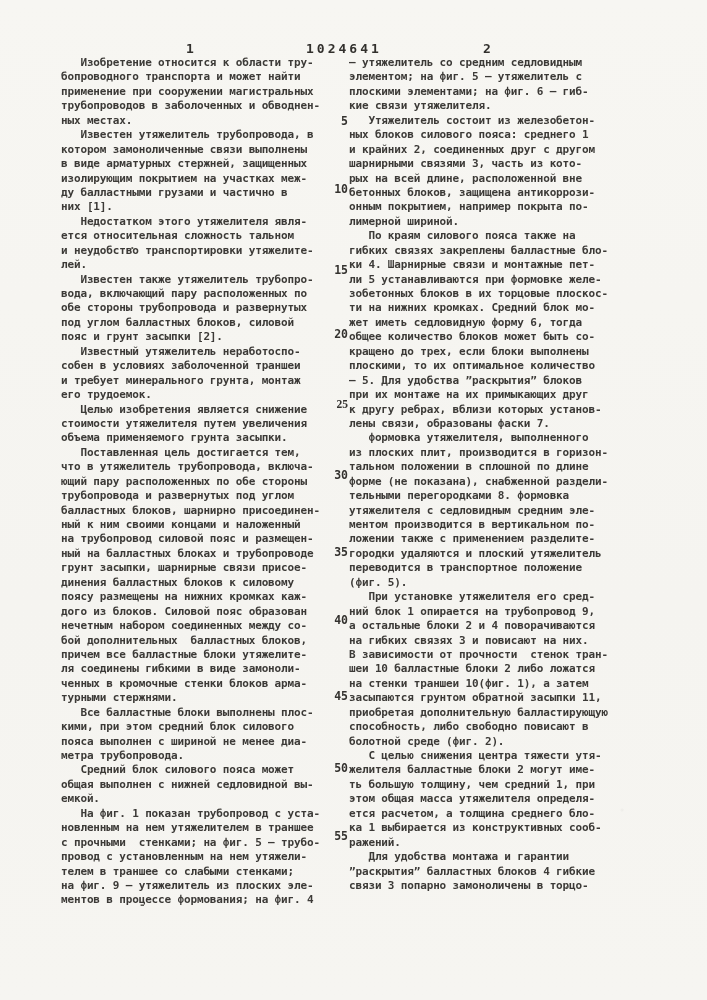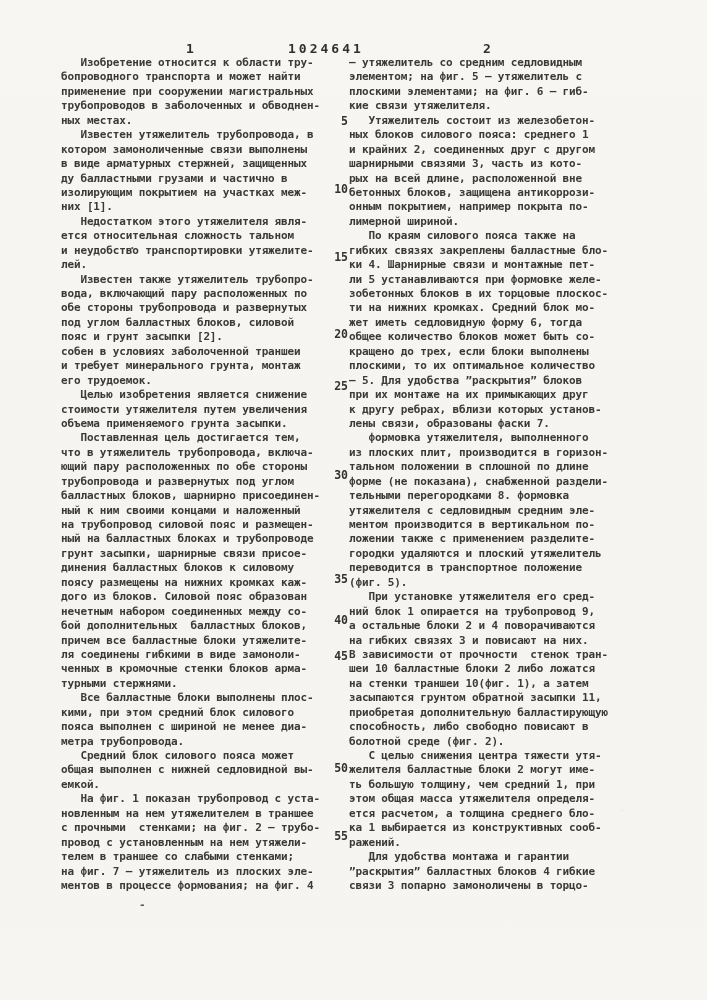--- a/index.html
+++ b/index.html
@@ -16,21 +16,21 @@
       radial-gradient(circle at 41% 64%, rgba(120,120,115,0.05) 0 1px, transparent 2px),
       radial-gradient(circle at 88% 81%, rgba(120,120,115,0.05) 0 1px, transparent 2px),
       linear-gradient(180deg,#f7f6f2 0%,#f5f4f0 60%,#f6f5f1 100%);
     color:#3c3a37;
   }
   .header-num{
     position:absolute;top:41px;height:16px;
     font-size:13px;font-weight:bold;letter-spacing:1px;color:#32302d;
   }
   .col-num-1{left:186px;}
-  .patent-number{left:288px;letter-spacing:3px;}
+  .patent-number{left:306px;letter-spacing:3px;}
   .col-num-2{left:483px;}
   .column{
     position:absolute;top:56px;width:276px;
     font-size:11px;font-weight:bold;line-height:14.45px;
     letter-spacing:-0.15px;color:#3c3a37;
   }
   .column-left{left:61px;}
   .column-right{left:349px;}
   .text-line{white-space:pre;height:14.45px;}
   .gutter{position:absolute;left:322px;top:0;width:26px;height:1000px;}
@@ -53,32 +53,33 @@
 
   <div class="column column-left">
       <div class="text-line">   Изобретение относится к области тру-</div>
       <div class="text-line">бопроводного транспорта и может найти</div>
       <div class="text-line">применение при сооружении магистральных</div>
       <div class="text-line">трубопроводов в заболоченных и обводнен-</div>
       <div class="text-line">ных местах.</div>
       <div class="text-line">   Известен утяжелитель трубопровода, в</div>
       <div class="text-line">котором замоноличенные связи выполнены</div>
       <div class="text-line">в виде арматурных стержней, защищенных</div>
+      <div class="text-line">изолирующим покрытием на участках меж-</div>
       <div class="text-line">ду балластными грузами и частично в</div>
-      <div class="text-line">изолирующим покрытием на участках меж-</div>
       <div class="text-line">них [1].</div>
       <div class="text-line">   Недостатком этого утяжелителя явля-</div>
       <div class="text-line">ется относительная сложность тальном</div>
       <div class="text-line">и неудобство транспортировки утяжелите-</div>
       <div class="text-line">лей.</div>
       <div class="text-line">   Известен также утяжелитель трубопро-</div>
       <div class="text-line">вода, включающий пару расположенных по</div>
       <div class="text-line">обе стороны трубопровода и развернутых</div>
       <div class="text-line">под углом балластных блоков, силовой</div>
       <div class="text-line">пояс и грунт засыпки [2].</div>
+      <div class="text-line">   Известный утяжелитель неработоспо-</div>
       <div class="text-line">собен в условиях заболоченной траншеи</div>
       <div class="text-line">и требует минерального грунта, монтаж</div>
       <div class="text-line">его трудоемок.</div>
       <div class="text-line">   Целью изобретения является снижение</div>
       <div class="text-line">стоимости утяжелителя путем увеличения</div>
       <div class="text-line">объема применяемого грунта засыпки.</div>
       <div class="text-line">   Поставленная цель достигается тем,</div>
       <div class="text-line">что в утяжелитель трубопровода, включа-</div>
       <div class="text-line">ющий пару расположенных по обе стороны</div>
       <div class="text-line">трубопровода и развернутых под углом</div>
@@ -98,37 +99,37 @@
       <div class="text-line">турными стержнями.</div>
       <div class="text-line">   Все балластные блоки выполнены плос-</div>
       <div class="text-line">кими, при этом средний блок силового</div>
       <div class="text-line">пояса выполнен с шириной не менее диа-</div>
       <div class="text-line">метра трубопровода.</div>
       <div class="text-line">   Средний блок силового пояса может</div>
       <div class="text-line">общая выполнен с нижней седловидной вы-</div>
       <div class="text-line">емкой.</div>
       <div class="text-line">   На фиг. 1 показан трубопровод с уста-</div>
       <div class="text-line">новленным на нем утяжелителем в траншее</div>
-      <div class="text-line">с прочными  стенками; на фиг. 2 – трубо-</div>
+      <div class="text-line">с прочными  стенками; на фиг. 5 – трубо-</div>
       <div class="text-line">провод с установленным на нем утяжели-</div>
       <div class="text-line">телем в траншее со слабыми стенками;</div>
-      <div class="text-line">на фиг. 7 – утяжелитель из плоских эле-</div>
+      <div class="text-line">на фиг. 9 – утяжелитель из плоских эле-</div>
       <div class="text-line">ментов в процессе формования; на фиг. 4</div>
     </div>
 
   <div class="gutter">
       <span class="gutter-number" style="top: 121px;">5</span>
       <span class="gutter-number" style="top: 189px;">10</span>
-      <span class="gutter-number" style="top: 257px;">15</span>
+      <span class="gutter-number" style="top: 270px;">15</span>
       <span class="gutter-number" style="top: 334px;">20</span>
-      <span class="gutter-number" style="top: 386px;">25</span>
+      <span class="gutter-number" style="top: 404px; font-family: Liberation Serif, serif;">25</span>
       <span class="gutter-number" style="top: 475px;">30</span>
-      <span class="gutter-number" style="top: 579px;">35</span>
+      <span class="gutter-number" style="top: 552px;">35</span>
       <span class="gutter-number" style="top: 620px;">40</span>
-      <span class="gutter-number" style="top: 656px;">45</span>
+      <span class="gutter-number" style="top: 696px;">45</span>
       <span class="gutter-number" style="top: 768px;">50</span>
       <span class="gutter-number" style="top: 836px;">55</span>
     </div>
 
   <div class="column column-right">
       <div class="text-line">– утяжелитель со средним седловидным</div>
       <div class="text-line">элементом; на фиг. 5 – утяжелитель с</div>
       <div class="text-line">плоскими элементами; на фиг. 6 – гиб-</div>
       <div class="text-line">кие связи утяжелителя.</div>
       <div class="text-line">   Утяжелитель состоит из железобетон-</div>

